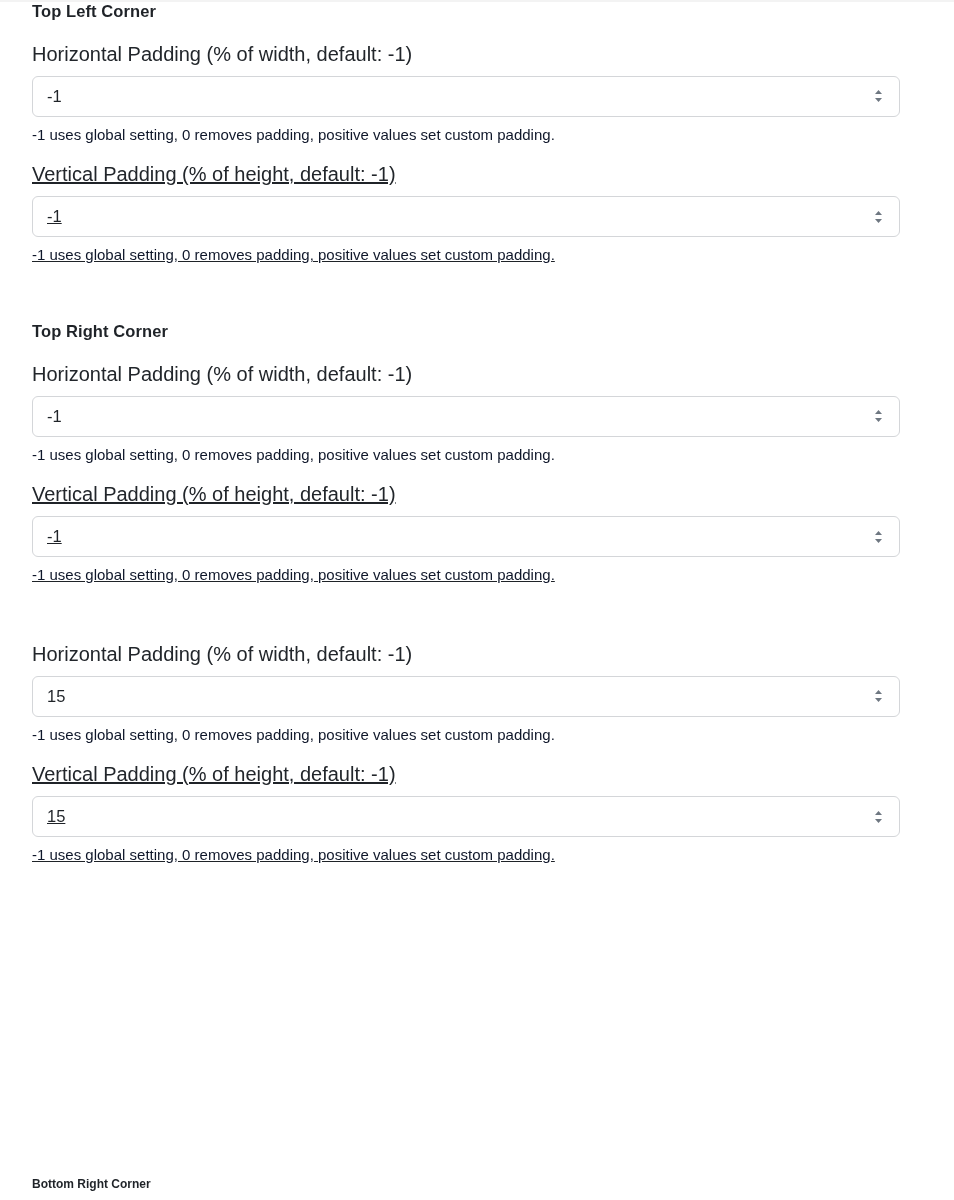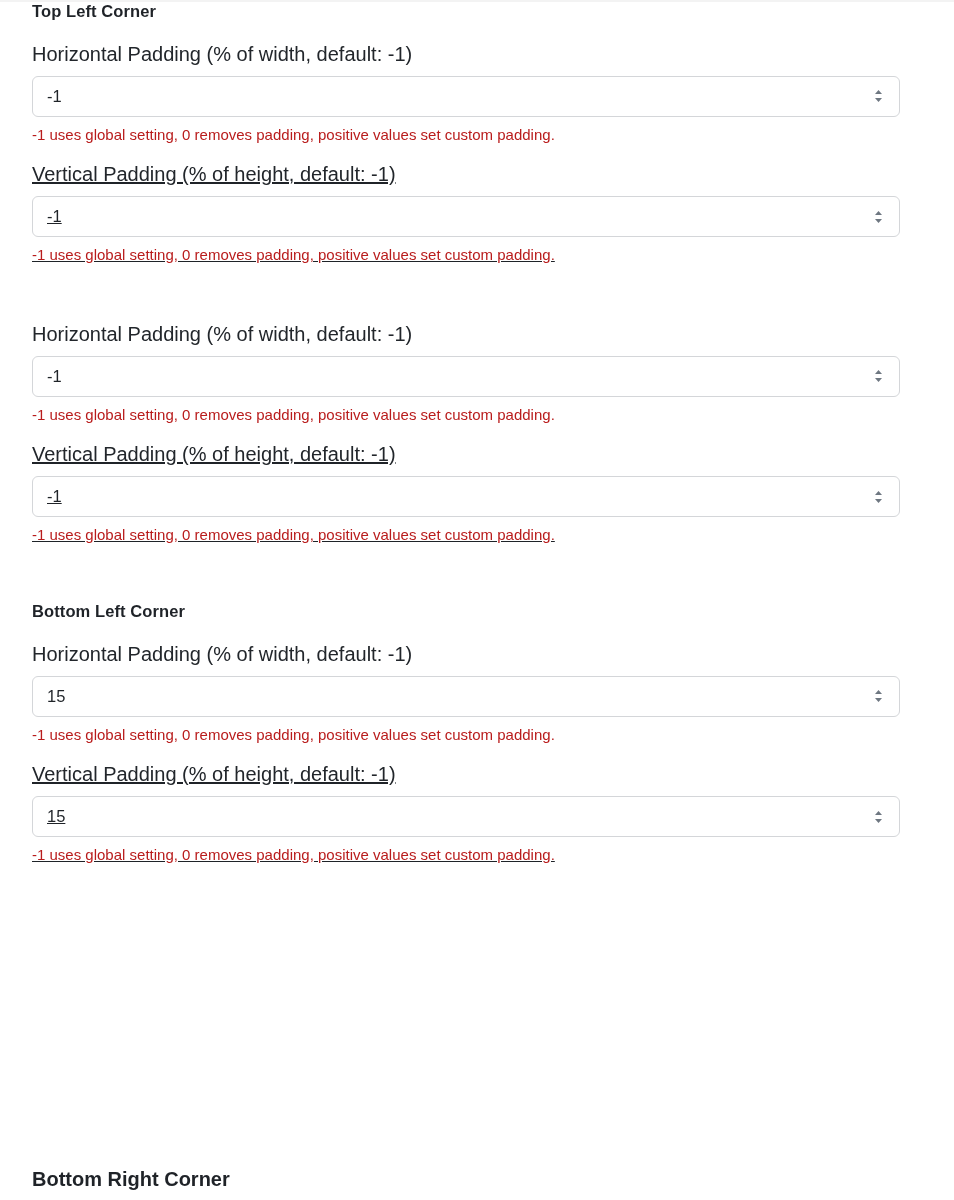--- a/index.html
+++ b/index.html
@@ -96,30 +96,30 @@
     display: flex;
     flex-direction: column;
     align-items: center;
     justify-content: center;
     gap: 3px;
     cursor: pointer;
   }
   .spinner svg { display: block; }
   .hint {
     font-size: 15px;
-    color: #b91c1c;
+    color: #0f172a;
     margin-top: 8px;
     line-height: 1.3;
   }
   .title-gap-top { margin-top: 2px; }
   .bottom-title {
     position: absolute;
     left: 32px;
     bottom: 9px;
-    font-size: 20px;
+    font-size: 12px;
     font-weight: bold;
     color: #1f2328;
   }
 </style>
 </head>
 <body>
 
 <div class="page">
   <div class="top-rule"></div>
 
@@ -149,20 +149,21 @@
             <path d="M5.5 2 L9 6 L2 6 Z" fill="#6e7781"></path>
             <path d="M5.5 14 L9 10 L2 10 Z" fill="#6e7781"></path>
           </svg>
         </span>
       </div>
       <div class="hint">-1 uses global setting, 0 removes padding, positive values set custom padding.</div>
     </div>
   </div>
 
   <div class="section">
+    <div class="section-title">Top Right Corner</div>
 
     <div class="field">
       <div class="field-label">Horizontal Padding (% of width, default: -1)</div>
       <div class="input-wrap">
         <input type="text" value="-1" style="">
         <span class="spinner">
           <svg width="11" height="16" viewBox="0 0 11 16">
             <path d="M5.5 2 L9 6 L2 6 Z" fill="#6e7781"></path>
             <path d="M5.5 14 L9 10 L2 10 Z" fill="#6e7781"></path>
           </svg>
@@ -180,21 +181,20 @@
             <path d="M5.5 2 L9 6 L2 6 Z" fill="#6e7781"></path>
             <path d="M5.5 14 L9 10 L2 10 Z" fill="#6e7781"></path>
           </svg>
         </span>
       </div>
       <div class="hint">-1 uses global setting, 0 removes padding, positive values set custom padding.</div>
     </div>
   </div>
 
   <div class="section">
-    <div class="section-title">Bottom Left Corner</div>
 
     <div class="field">
       <div class="field-label">Horizontal Padding (% of width, default: -1)</div>
       <div class="input-wrap">
         <input type="text" value="15" style="">
         <span class="spinner">
           <svg width="11" height="16" viewBox="0 0 11 16">
             <path d="M5.5 2 L9 6 L2 6 Z" fill="#6e7781"></path>
             <path d="M5.5 14 L9 10 L2 10 Z" fill="#6e7781"></path>
           </svg>

